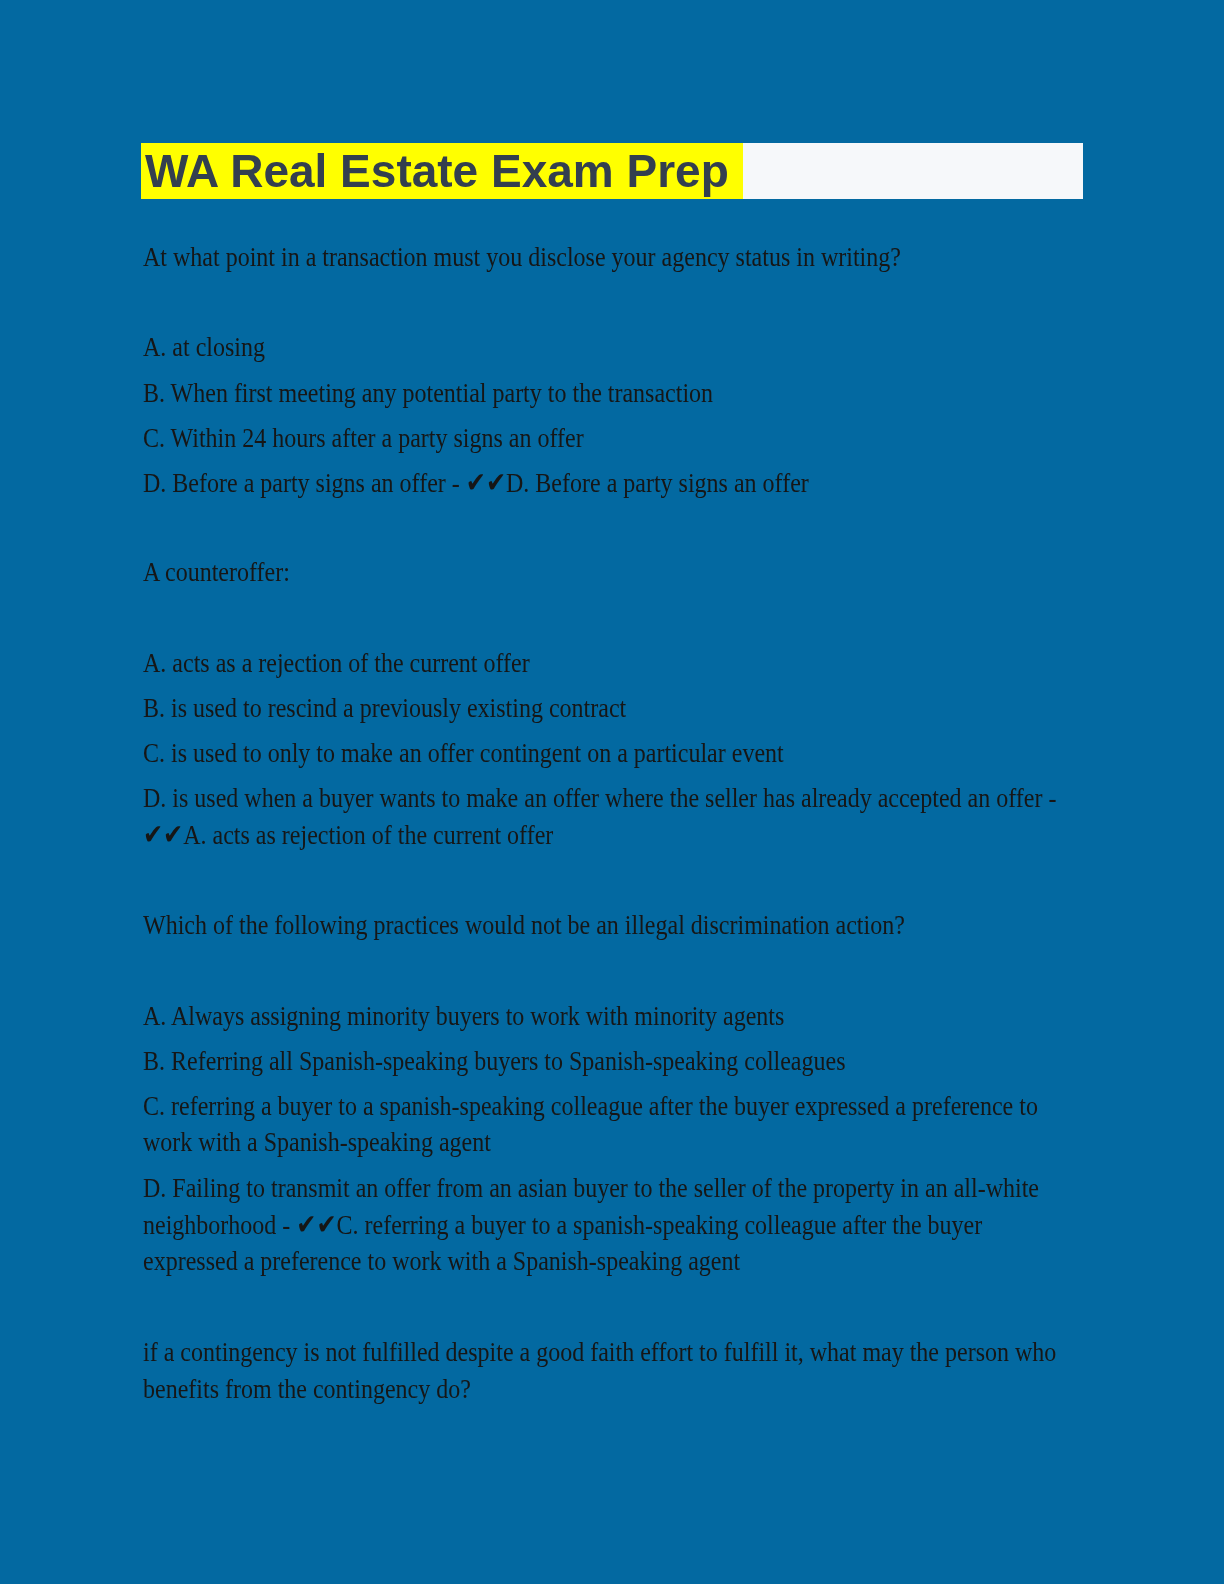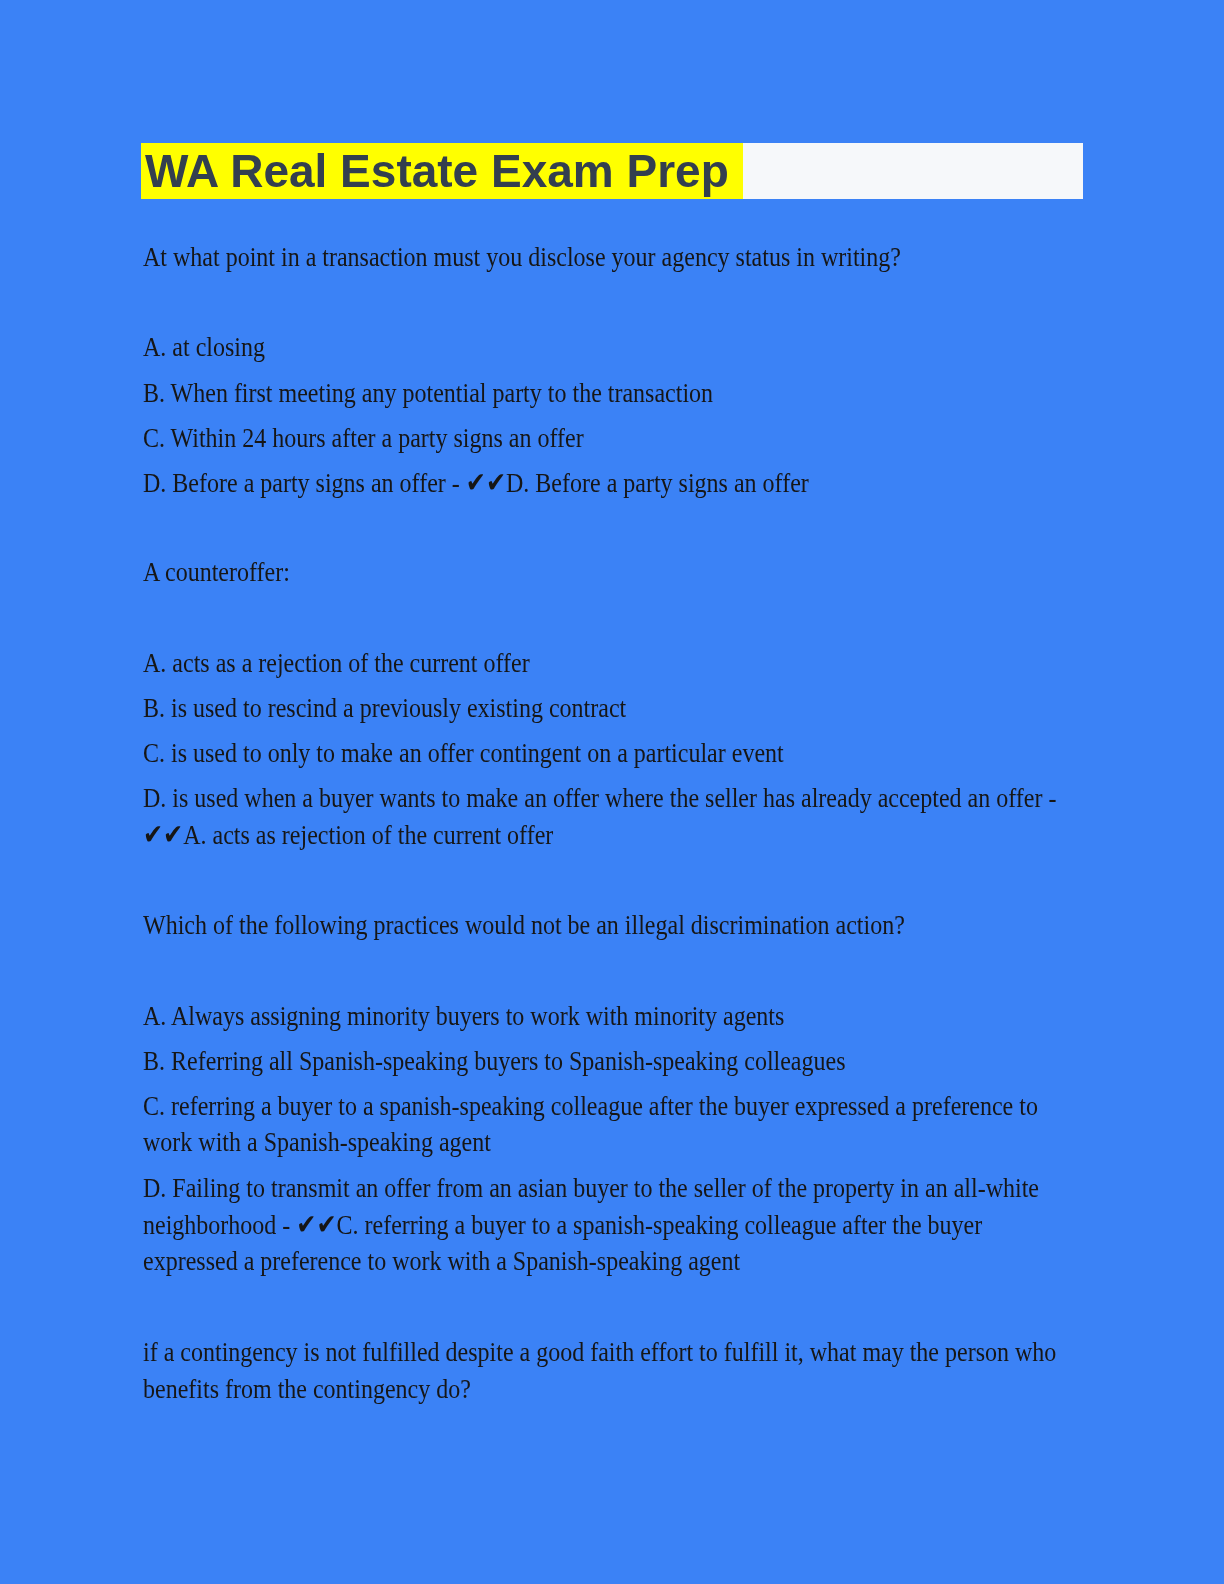--- a/index.html
+++ b/index.html
@@ -4,21 +4,21 @@
 <style>
   html, body { margin: 0; padding: 0; }
   body {
     width: 1224px; height: 1584px;
     background: #bed4ec;
     font-family: "Liberation Serif", "DejaVu Serif", serif;
   }
   .page {
     position: relative;
     width: 1224px; height: 1584px;
-    background: #3b82f6;
+    background: #0369a1;
     overflow: hidden;
   }
   .title-band {
     position: absolute;
     left: 141px; top: 143px;
     width: 942px; height: 56px;
     background: #f6f8fa;
     display: flex; align-items: center;
   }
   .title-highlight {

